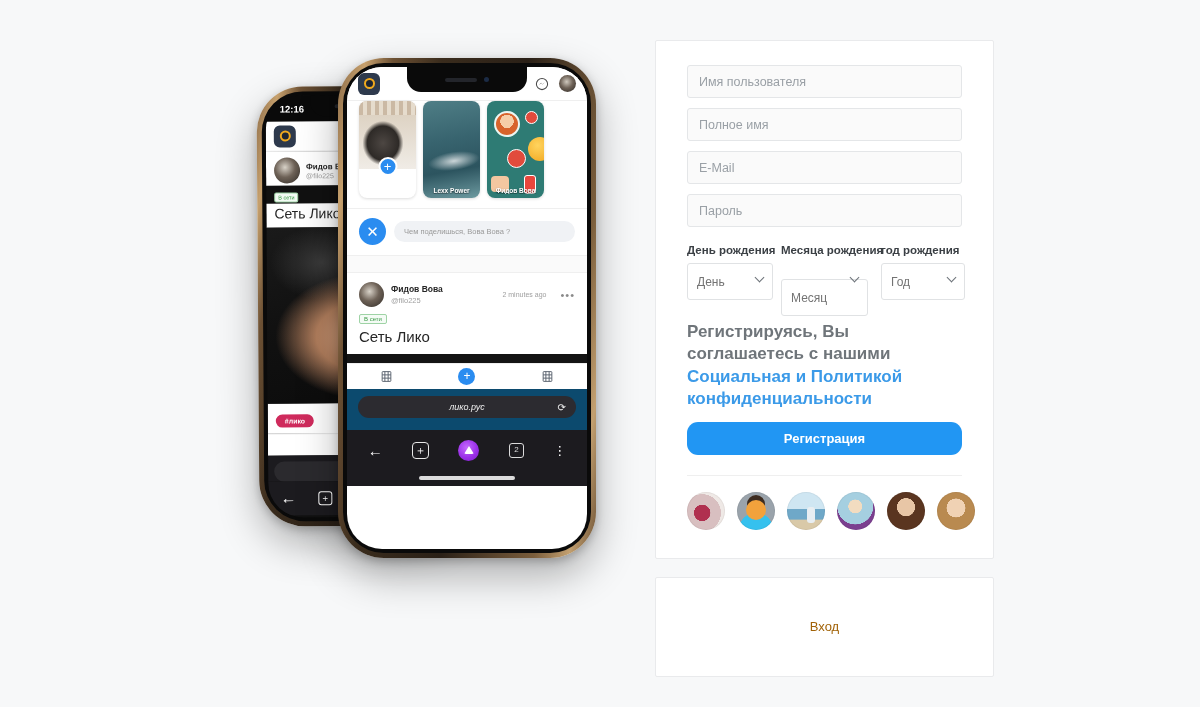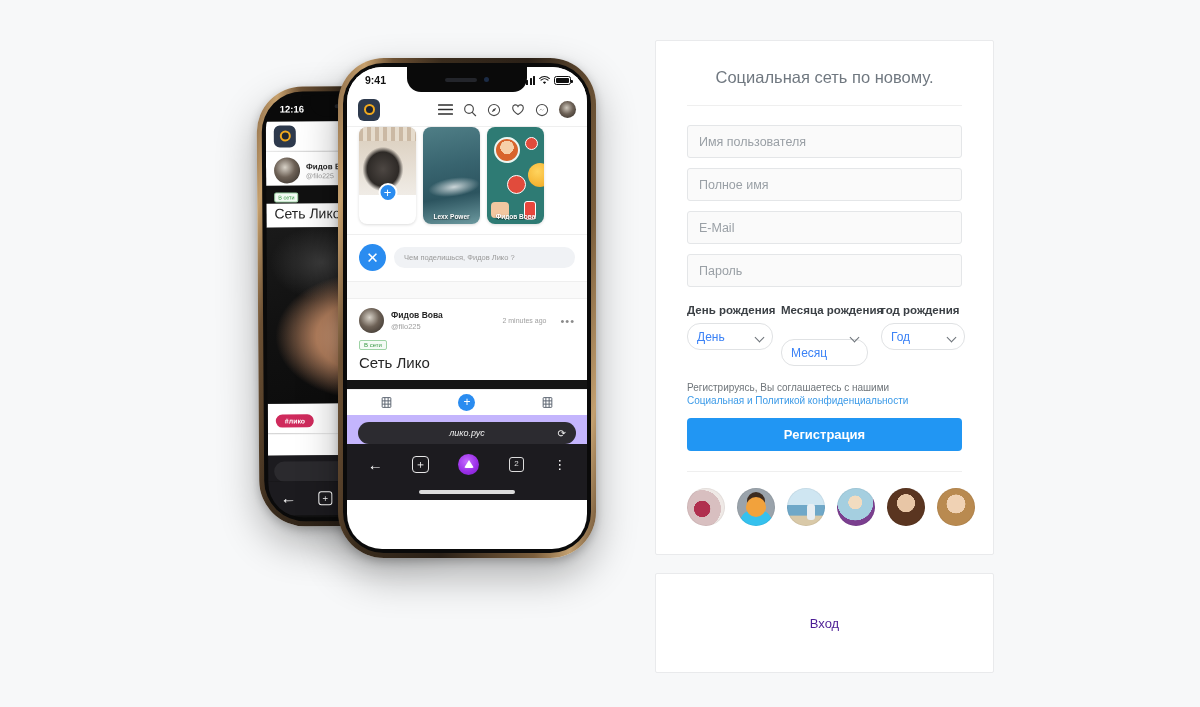--- a/index.html
+++ b/index.html
@@ -164,21 +164,21 @@
   .post-dots { font-size: 11px; color: #8a8a8a; letter-spacing: 1px; margin-left: 7px; }
   .post-badge { display:inline-block; font-size: 6px; color:#3a9a46; border: 1px solid #9ed3a5;
                 border-radius: 2px; padding: 1px 4px; margin: 5px 0 0 0; background:#f4fbf5; }
   .post-title { font-size: 15px; padding: 3px 0 9px; }
 
   .fp-darkstrip { height: 9px; background: #141414; }
   .fp-tabbar { height: 26px; background: #fff; display: flex; align-items: center;
                justify-content: space-around; border-top: 1px solid #eee; }
   .tab-plus { width: 17px; height: 17px; border-radius: 50%; background: #2a8cf0; color: #fff;
               font-size: 12px; line-height: 17px; text-align: center; }
-  .fp-browser { background: #c4b5fd; padding: 7px 11px 0; }
+  .fp-browser { background: #0c4a6e; padding: 7px 11px 12px; }
   .fp-urlbar { height: 22px; border-radius: 11px; background: #2c2b30; display: flex;
                align-items: center; justify-content: center; position: relative;
                color: #efefef; font-size: 9px; font-style: italic; }
   .fp-urlbar .reload { position: absolute; right: 10px; font-size: 10px; font-style: normal; }
   .fp-btmbar { background: #1c1b1f; height: 40px; display: flex; align-items: center;
                justify-content: space-around; color: #fff; padding: 0 6px; }
   .ff-orb { width: 21px; height: 21px; border-radius: 50%;
             background: radial-gradient(circle at 42% 36%, #c56bff 0%, #9b30e8 55%, #7a1bc9 100%);
             display:flex; align-items:center; justify-content:center; }
   .ff-orb .tri { width:0;height:0;border-left:5px solid transparent;border-right:5px solid transparent;
@@ -195,63 +195,63 @@
   .headline { text-align: center; font-size: 16.5px; color: #707880; font-weight: 400;
               padding: 3px 0 18px; border-bottom: 1px solid #efefef; margin-bottom: 19px; }
   .field { width: 100%; height: 33px; border: 1px solid #e4e6e8; border-radius: 3px;
            background: #fafafa; padding: 0 11px; font-size: 12.5px; color: #444;
            font-family: "Liberation Sans", sans-serif; margin-bottom: 10px; outline: none; }
   .field::placeholder { color: #9aa0a6; }
 
   .dob { position: relative; height: 78px; margin-top: 6px; }
   .dob-col { position: absolute; }
   .dob-lbl { font-size: 11.5px; font-weight: 700; color: #3a3f44; line-height: 1.25; }
-  .sel { margin-top: 6px; height: 27px; border: 1px solid #e0e2e4; border-radius: 13px;
-         background: #fff; font-size: 12px; color: #3b82f6; padding: 0 6px 0 9px;
+  .sel { margin-top: 6px; height: 37px; border: 1px solid #e0e2e4; border-radius: 3px;
+         background: #fff; font-size: 12px; color: #737373; padding: 0 6px 0 9px;
          font-family: "Liberation Sans", sans-serif; outline: none;
          -webkit-appearance: none; appearance: none; }
   .sel-wrap { position: relative; display: inline-block; }
   .sel-wrap::after { content: ""; position: absolute; right: 10px; top: 17px;
          width: 6px; height: 6px; border-right: 1.6px solid #6c7278; border-bottom: 1.6px solid #6c7278;
          transform: rotate(45deg); pointer-events: none; }
   #col-day  { left: 0;   top: 0; }
   #col-day .sel  { width: 86px; }
   #col-month{ left: 94px; top: 0; }
   #col-month .sel{ width: 87px; margin-top: 22px; }
   #col-year { left: 194px; top: 0; }
   #col-year .sel { width: 84px; }
 
   .gender { width: 150px; height: 34px; border: 1px solid #dcdfe2; border-radius: 17px;
             display: flex; align-items: center; justify-content: space-around;
             font-size: 12.5px; color: #2d3236; margin: 2px 0 12px; background:#fff; }
   .gender span { padding: 0 6px; cursor: pointer; }
 
-  .terms { font-size: 10px; color: #6f757a; line-height: 1.32; }
+  .terms { font-size: 17px; color: #6f757a; line-height: 1.32; font-weight: bold; }
   .terms a { color: #3b9ae8; text-decoration: none; }
-  .btn-reg { width: 100%; height: 33px; background: #2196f3; border: none; border-radius: 4px;
+  .btn-reg { width: 100%; height: 33px; background: #2196f3; border: none; border-radius: 11px;
              color: #fff; font-size: 13px; font-weight: 700; margin-top: 11px; cursor: pointer;
              font-family: "Liberation Sans", sans-serif; text-align: center; }
 
   .avatars { border-top: 1px solid #efefef; margin-top: 20px; padding-top: 16px;
              display: flex; gap: 12px; }
   .av { width: 38px; height: 38px; border-radius: 50%; overflow: hidden; flex: none;
         box-shadow: inset 0 0 0 1px rgba(0,0,0,.05); }
   .av1 { background: radial-gradient(circle at 40% 55%, #b0304f 0 26%, #d8bfc0 27% 60%, #efe9e6 61% 100%); }
   .av2 { background: radial-gradient(circle at 50% 100%, #35c1ee 0 40%, #9aa3ab 41% 100%); position: relative; }
   .av2::after { content:""; position:absolute; left:50%; top:22%; transform:translateX(-50%);
         width:20px; height:20px; border-radius:50%; background:#f2a23c; box-shadow: 0 -6px 0 -1px #3d2c20;}
   .av3 { background: linear-gradient(180deg,#cfe6f2 0 45%, #6fa8c8 46% 72%, #d9c9a8 73% 100%); position:relative;}
   .av3::after { content:""; position:absolute; left:52%; top:40%; width:8px; height:16px; background:#e8eef2; border-radius:3px;}
   .av4 { background: radial-gradient(circle at 48% 38%, #f2dcc0 0 22%, #a5cfe0 23% 58%, #7b3f8f 59% 100%); }
   .av5 { background: radial-gradient(circle at 50% 40%, #e8c6a6 0 30%, #5a3520 31% 100%); }
   .av6 { background: radial-gradient(circle at 50% 42%, #f0d2b4 0 32%, #b98a50 33% 100%); }
 
   .card-login { margin-top: 18px; height: 100px; display: flex; align-items: center;
                 justify-content: center; }
-  .login-link { color: #4c1d95; font-size: 13px; text-decoration: none; }
+  .login-link { color: #a16207; font-size: 13px; text-decoration: none; }
 </style>
 </head>
 <body>
 
 <div class="mockups">
 
   <div class="phone" id="phone-back">
     <div class="frame"></div>
     <div class="bezel"></div>
     <div class="screen">
@@ -303,37 +303,20 @@
 
   <div class="phone" id="phone-front">
     <div class="frame"></div>
     <div class="bezel"></div>
     <div class="screen">
       <div class="notch">
         <div class="speaker"></div>
         <div class="cam"></div>
       </div>
 
-      <div class="fp-status">
-        <span>9:41</span>
-        <span class="right">
-          <span class="bars">
-              <i></i>
-              <i></i>
-              <i></i>
-              <i></i>
-            </span>
-          <svg width="11" height="9" viewBox="0 0 16 12">
-            <path d="M8 11.2 5.6 8.4a3.6 3.6 0 0 1 4.8 0z" fill="#111"></path>
-            <path d="M2.9 5.6a7.4 7.4 0 0 1 10.2 0" stroke="#111" stroke-width="1.5" fill="none" stroke-linecap="round"></path>
-            <path d="M.8 3.1a10.6 10.6 0 0 1 14.4 0" stroke="#111" stroke-width="1.5" fill="none" stroke-linecap="round"></path>
-          </svg>
-          <span class="batt"></span>
-        </span>
-      </div>
 
       <div class="fp-appbar">
         <div class="applogo">
             <div class="ring"></div>
           </div>
         <div class="fp-icons">
           <span class="ico">
             <svg width="15" height="13" viewBox="0 0 20 16" stroke="#2e2e2e" stroke-width="2.2" stroke-linecap="round">
               <path d="M1 2h18M1 8h18M1 14h18"></path>
               </svg>
@@ -383,21 +366,21 @@
           <div class="coin"></div>
           <div class="pin p2"></div>
           <div class="hand"></div>
           <div class="phone2"></div>
           <div class="lbl">Фидов Вова</div>
         </div>
       </div>
 
       <div class="composer">
         <div class="ava">✕</div>
-        <div class="box">Чем поделишься, Фидов Лико ?</div>
+        <div class="box">Чем поделишься, Вова Вова ?</div>
       </div>
 
       <div class="spacer"></div>
 
       <div class="post">
         <div class="post-head">
           <div class="post-ava"></div>
           <div>
             <div class="post-name">Фидов Вова</div>
             <div class="post-handle">@filo225</div>
@@ -441,21 +424,20 @@
       <div class="home-ind">
           <i></i>
         </div>
     </div>
   </div>
 </div>
 
 <div class="signup">
 
   <div class="card card-main">
-    <div class="headline">Социальная сеть по новому.</div>
 
     <input class="field" type="text" placeholder="Имя пользователя" style="">
     <input class="field" type="text" placeholder="Полное имя" style="">
     <input class="field" type="email" placeholder="E-Mail" style="">
     <input class="field" type="password" placeholder="Пароль" style="">
 
     <div class="dob">
       <div class="dob-col" id="col-day">
         <div class="dob-lbl">День рождения</div>
         <span class="sel-wrap"><select class="sel">

